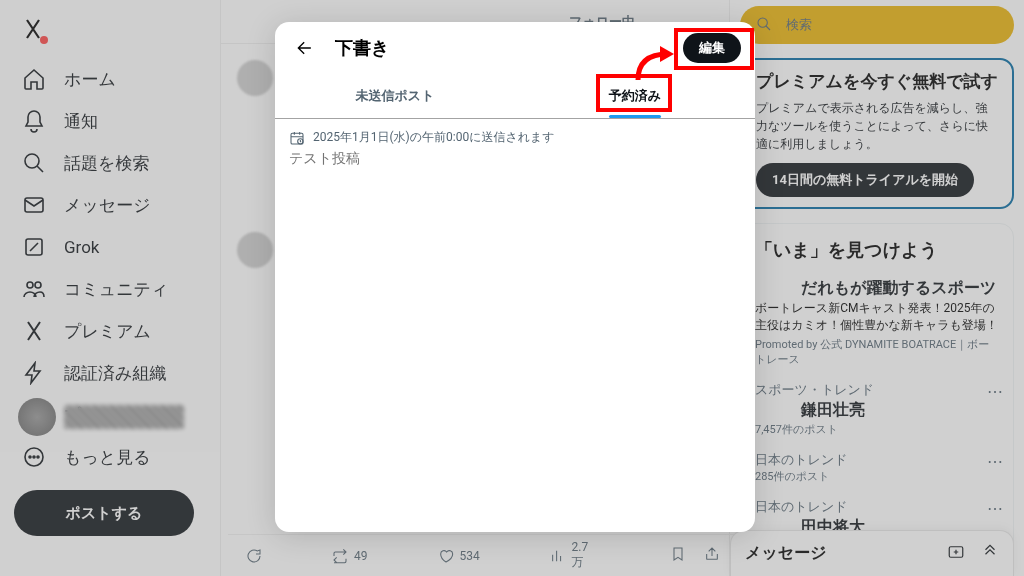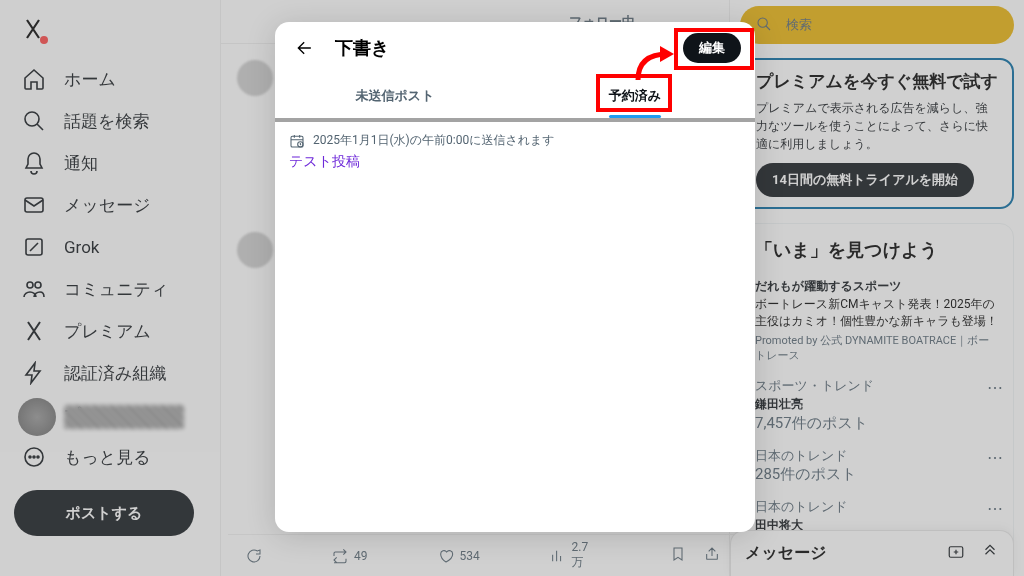--- a/index.html
+++ b/index.html
@@ -31,42 +31,42 @@
 .search { width: 100%; height: 38px; background: #eab308; border-radius: 999px; display: flex; align-items: center; padding: 0 16px; color: #536471; font-size: 13px; margin-bottom: 14px; }
 .search .si { margin-right: 14px; }
 .premium-box { border: 2px solid #0369a1; border-radius: 14px; padding: 10px 14px; margin-bottom: 14px; }
 .premium-box h3 { font-size: 17px; font-weight: 800; margin-bottom: 6px; }
 .premium-box p { font-size: 12px; color: #0f1419; line-height: 1.5; margin-bottom: 10px; }
 .premium-btn { background: #0f1419; color: #fff; border: none; border-radius: 999px; padding: 8px 16px; font-size: 13px; font-weight: 700; cursor:pointer;}
 .trends-box { border: 1px solid #eff3f4; border-radius: 14px; padding: 10px 0; }
 .trends-box h3 { font-size: 18px; font-weight: 800; padding: 4px 14px 8px; }
 .trend-item { padding: 7px 14px; position: relative; }
 .trend-item .cat { font-size: 13px; color: #536471; }
-.trend-item .topic { font-size: 12px; font-weight: 700; color: #0f1419; margin: 1px 0; }
-.trend-item .count { font-size: 15px; color: #536471; }
+.trend-item .topic { font-size: 16px; font-weight: 700; color: #0f1419; margin: 1px 0; padding-left: 46px; }
+.trend-item .count { font-size: 11px; color: #536471; }
 .trend-item .more { position: absolute; right: 10px; top: 8px; color: #536471; cursor:pointer;}
 .promoted .desc { font-size: 12px; line-height: 1.4; margin-bottom: 3px; }
 .promoted .src { font-size: 11px; color: #536471; }
 .msg-dock { position: absolute; bottom: 0; left: 730px; width: 284px; height: 46px; border: 1px solid #e5e5e5; border-bottom: none; border-radius: 14px 14px 0 0; display: flex; align-items: center; padding: 0 14px; background: #fff; font-weight: 700; box-shadow: 0 -2px 10px rgba(0,0,0,.06);}
 .msg-dock .end { margin-left: auto; display: flex; gap: 16px; color: #0f1419;}
 
 
 .modal-backdrop { position: absolute; inset: 0; background: rgba(120,120,120,0.35); }
 .modal { position: absolute; left: 275px; top: 22px; width: 480px; height: 510px; background: #fff; border-radius: 14px; box-shadow: 0 4px 30px rgba(0,0,0,.15); }
 .modal-head { display: flex; align-items: center; padding: 10px 14px; }
 .modal-head .back { width: 32px; height: 32px; display: flex; align-items: center; justify-content: center; margin-right: 14px; cursor: pointer; border-radius:50%;}
 .modal-head h2 { font-size: 18px; font-weight: 800; }
 .edit-btn { margin-left: auto; background: #0f1419; color: #fff; border: none; border-radius: 999px; padding: 6px 16px; font-size: 13px; font-weight: 700; cursor:pointer;}
-.modal-tabs { display: flex; border-bottom: 4px solid #a3a3a3; justify-content: space-between; }
+.modal-tabs { display: flex; border-bottom: 1px solid #a3a3a3; justify-content: space-between; }
 .modal-tab { flex: 1; text-align: center; padding: 13px 0; font-size: 13px; color: #536471; font-weight: 600; cursor: pointer; position:relative;}
 .modal-tab.active { color: #0f1419; font-weight: 700; }
 .modal-tab.active::after { content:''; position:absolute; bottom:0; left:50%; transform:translateX(-50%); width:52px; height:3px; background:#1d9bf0; border-radius:2px;}
 .draft { padding: 10px 14px; }
 .draft .sched { font-size: 12px; color: #536471; display: flex; align-items: center; gap: 8px; margin-bottom: 4px;}
-.draft .text { font-size: 14px; color: #6d28d9; }
+.draft .text { font-size: 14px; color: #737373; }
 
 
 .anno1 { position: absolute; left: 674px; top: 28px; width: 80px; height: 42px; border: 4px solid #ff0000; }
 .anno2 { position: absolute; left: 596px; top: 74px; width: 76px; height: 38px; border: 4px solid #ff0000; }
 .arrow { position: absolute; left: 630px; top: 42px; width: 50px; height: 40px; }
 .arrow svg { width: 100%; height: 100%; }
 
 svg { stroke: currentColor; fill: none; stroke-width: 1.6; }
 </style>
 </head>
@@ -83,33 +83,33 @@
       <span class="icon">
         <svg viewBox="0 0 24 24">
           <path d="M3 11l9-8 9 8v10a1 1 0 01-1 1h-5v-7h-6v7H4a1 1 0 01-1-1z"></path>
         </svg>
       </span>
       <span>ホーム</span>
     </div>
   <div class="nav-item">
       <span class="icon">
         <svg viewBox="0 0 24 24">
+          <path d="M6 8a6 6 0 1112 0v5l2 4H4l2-4zM9 20a3 3 0 006 0"></path>
+        </svg>
+      </span>
+      <span>通知</span>
+    </div>
+  <div class="nav-item">
+      <span class="icon">
+        <svg viewBox="0 0 24 24">
           <circle cx="10" cy="10" r="7"></circle>
           <path d="M21 21l-6-6"></path>
         </svg>
       </span>
       <span>話題を検索</span>
-    </div>
-  <div class="nav-item">
-      <span class="icon">
-        <svg viewBox="0 0 24 24">
-          <path d="M6 8a6 6 0 1112 0v5l2 4H4l2-4zM9 20a3 3 0 006 0"></path>
-        </svg>
-      </span>
-      <span>通知</span>
     </div>
   <div class="nav-item">
       <span class="icon">
         <svg viewBox="0 0 24 24">
           <rect x="3" y="5" width="18" height="14" rx="2"></rect>
           <path d="M3 7l9 6 9-6"></path>
         </svg>
       </span>
       <span>メッセージ</span>
     </div>

